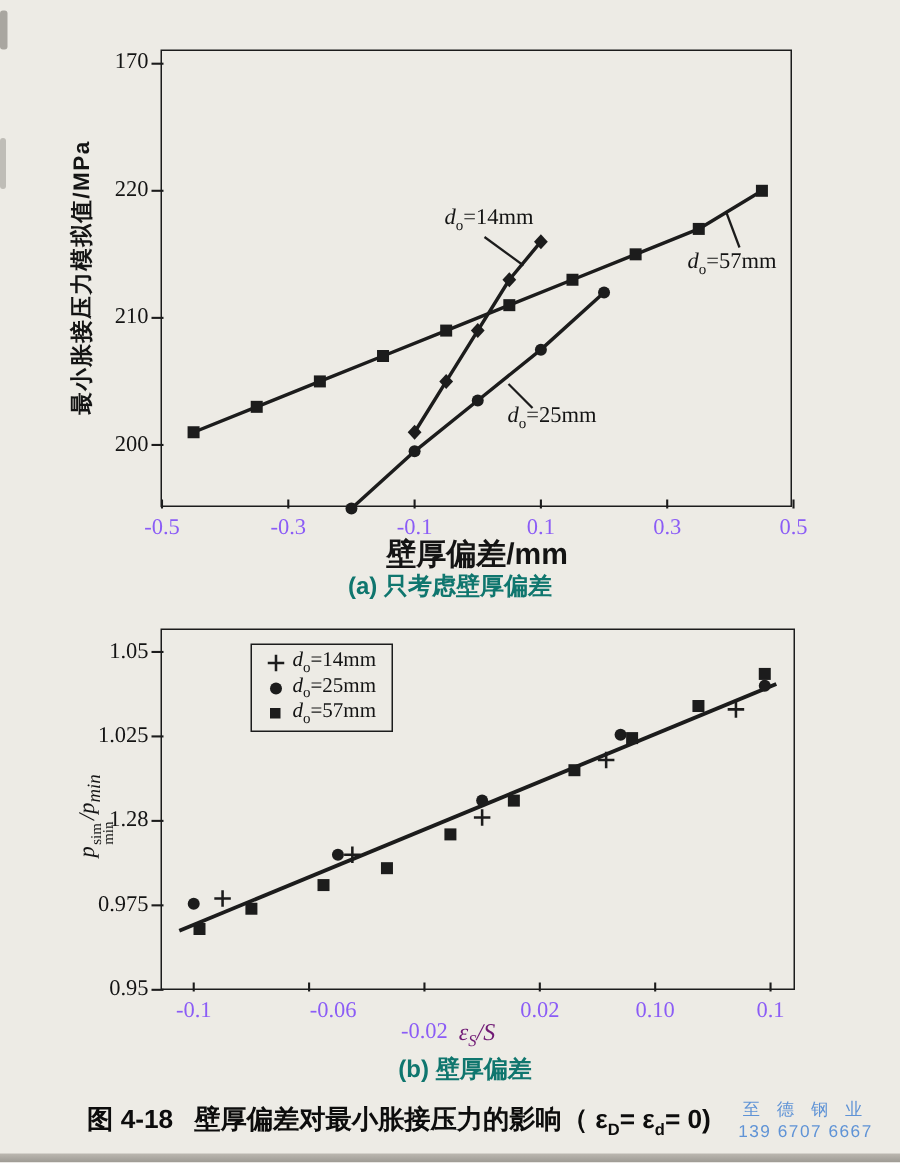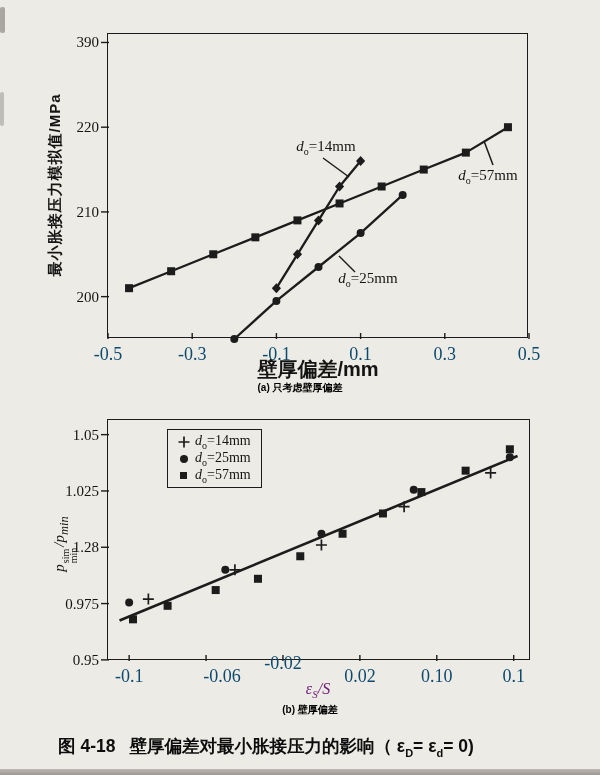--- a/index.html
+++ b/index.html
@@ -9,32 +9,32 @@
   .artifact{position:absolute;background:#56524b;border-radius:2px;}
   .art-topleft{left:0;top:7px;width:5px;height:26px;opacity:.45;}
   .art-leftmid{left:0;top:92px;width:4px;height:34px;opacity:.3;}
   .art-bottom{left:0;bottom:0;width:600px;height:6px;background:linear-gradient(#b3afa8,#8f8b84);opacity:.85;border-radius:0;}
   
   .plot{position:absolute;border:1.6px solid #1c1c1c;box-sizing:border-box;}
   #plot-a{left:107px;top:33px;width:421px;height:305px;}
   #plot-b{left:107px;top:419px;width:423px;height:241px;}
   .plot svg.layer{position:absolute;left:0;top:0;overflow:visible;}
   .tick-label-y{position:absolute;transform:translate(-100%,-50%);padding-right:9px;font-size:15px;color:#141414;white-space:nowrap;}
-  .tick-label-x{position:absolute;transform:translateX(-50%);padding-top:5px;font-size:18px;color:#0c4a6e;white-space:nowrap;}
+  .tick-label-x{position:absolute;transform:translateX(-50%);padding-top:5px;font-size:15px;color:#8b5cf6;white-space:nowrap;}
   .ann-label{position:absolute;transform:translate(-50%,-50%);font-size:15px;color:#141414;white-space:nowrap;}
   .ann-label i{font-family:"Liberation Serif",serif;}
   .ann-label sub,.legend sub{font-size:10px;}
   
   .ylabel-a{position:absolute;left:55px;top:185px;transform:translate(-50%,-50%) rotate(-90deg);font-family:"Liberation Sans",sans-serif;font-weight:700;font-size:15px;color:#141414;white-space:nowrap;letter-spacing:1px;}
   .ylabel-b{position:absolute;left:64px;top:544px;transform:translate(-50%,-50%) rotate(-90deg);font-size:15px;font-style:italic;color:#141414;white-space:nowrap;}
   .supsub{display:inline-flex;flex-direction:column;vertical-align:-5px;line-height:8px;font-size:10px;font-style:normal;margin-left:1px;margin-right:1px;}
   .xlabel-a{position:absolute;left:318px;top:356px;transform:translateX(-50%);font-family:"Liberation Sans",sans-serif;font-weight:700;font-size:20px;color:#141414;white-space:nowrap;}
   .xlabel-b{position:absolute;left:318px;top:680px;transform:translateX(-50%);font-size:16px;font-style:italic;color:#701a75;white-space:nowrap;}
   .xlabel-b sub{font-size:11px;}
-  .subtitle{position:absolute;transform:translateX(-50%);font-family:"Liberation Sans",sans-serif;font-weight:700;font-size:10px;color:#000000;white-space:nowrap;}
+  .subtitle{position:absolute;transform:translateX(-50%);font-family:"Liberation Sans",sans-serif;font-weight:700;font-size:16px;color:#0f766e;white-space:nowrap;}
   #subtitle-a{left:300px;top:381px;}
   #subtitle-b{left:310px;top:703px;}
   
   .legend{position:absolute;left:59px;top:9px;border:1.6px solid #1c1c1c;background:transparent;padding:3px 10px 3px 7px;font-size:14px;color:#141414;}
   .legend-row{display:flex;align-items:center;height:17px;white-space:nowrap;}
   .legend-row .mk{width:20px;height:14px;flex:0 0 20px;}
   .legend i{font-family:"Liberation Serif",serif;}
   
   .caption{position:absolute;left:0;top:734px;width:520px;text-align:center;font-family:"Liberation Sans",sans-serif;font-weight:700;font-size:17.5px;color:#0d0d0d;white-space:nowrap;}
   .caption .num{margin-right:14px;margin-left:12px;}
@@ -94,21 +94,21 @@
       </svg>
       <div class="tick-label-x" style="left: 0px; top: 305px;">-0.5</div>
       <div class="tick-label-x" style="left: 84.2px; top: 305px;">-0.3</div>
       <div class="tick-label-x" style="left: 168.4px; top: 305px;">-0.1</div>
       <div class="tick-label-x" style="left: 252.6px; top: 305px;">0.1</div>
       <div class="tick-label-x" style="left: 336.8px; top: 305px;">0.3</div>
       <div class="tick-label-x" style="left: 421px; top: 305px;">0.5</div>
       <div class="tick-label-y" style="left: 0px; top: 262.639px;">200</div>
       <div class="tick-label-y" style="left: 0px; top: 177.917px;">210</div>
       <div class="tick-label-y" style="left: 0px; top: 93.1944px;">220</div>
-      <div class="tick-label-y" style="left: 0px; top: 8.47222px;">390</div>
+      <div class="tick-label-y" style="left: 0px; top: 8.47222px;">170</div>
       <div class="ann-label" style="left: 218px; top: 113px;"><i>d</i><sub>o</sub>=14mm</div>
       <div class="ann-label" style="left: 260px; top: 245px;"><i>d</i><sub>o</sub>=25mm</div>
       <div class="ann-label" style="left: 380px; top: 142px;"><i>d</i><sub>o</sub>=57mm</div>
     </div>
   <div class="xlabel-a">壁厚偏差/mm</div>
   <div class="subtitle" id="subtitle-a">(a) 只考虑壁厚偏差</div>
 
   <div class="ylabel-b">
     <i>p</i><span class="supsub">
         <span>sim</span>
@@ -165,31 +165,35 @@
         <rect x="145.97272727272727" y="154.78971962616825" width="8" height="8" fill="#1c1c1c"></rect>
         <rect x="188.27272727272728" y="132.26635514018693" width="8" height="8" fill="#1c1c1c"></rect>
         <rect x="230.5727272727273" y="109.74299065420561" width="8" height="8" fill="#1c1c1c"></rect>
         <rect x="270.95" y="89.47196261682265" width="8" height="8" fill="#1c1c1c"></rect>
         <rect x="309.4045454545455" y="68.07476635514026" width="8" height="8" fill="#1c1c1c"></rect>
         <rect x="353.6272727272727" y="46.67757009345787" width="8" height="8" fill="#1c1c1c"></rect>
         <rect x="397.85" y="25.28037383177548" width="8" height="8" fill="#1c1c1c"></rect>
       </svg>
       <div class="tick-label-x" style="left: 21.15px; top: 241px;">-0.1</div>
       <div class="tick-label-x" style="left: 98.0591px; top: 241px; margin-left: 16px;">-0.06</div>
-      <div class="tick-label-x" style="left: 174.968px; top: 228px;">-0.02</div>
+      <div class="tick-label-x" style="left: 174.968px; top: 255px;">-0.02</div>
       <div class="tick-label-x" style="left: 251.877px; top: 241px;">0.02</div>
       <div class="tick-label-x" style="left: 328.786px; top: 241px;">0.10</div>
       <div class="tick-label-x" style="left: 405.695px; top: 241px;">0.1</div>
       <div class="tick-label-y" style="left: 0px; top: 239.874px;">0.95</div>
       <div class="tick-label-y" style="left: 0px; top: 183.565px;">0.975</div>
       <div class="tick-label-y" style="left: 0px; top: 127.257px;">1.28</div>
       <div class="tick-label-y" style="left: 0px; top: 70.9486px;">1.025</div>
       <div class="tick-label-y" style="left: 0px; top: 14.6402px;">1.05</div>
     </div>
   <div class="xlabel-b"><span style="font-style: italic;">ε</span><sub>S</sub><span style="font-style: italic;">/S</span></div>
   <div class="subtitle" id="subtitle-b">(b) 壁厚偏差</div>
 
   <div class="caption">
     <span class="num">图 4-18</span><span>壁厚偏差对最小胀接压力的影响</span><span><span>（ </span><span>ε</span><sub>D</sub><span>=  </span><span>ε</span><sub>d</sub><span>= 0)</span></span>
   </div>
 
+  <div class="watermark" style="color: rgb(95, 147, 214);">
+    <div class="w1">至 德 钢 业</div>
+    <div class="w2">139 6707 6667</div>
+  </div>
 
 </div>
 
 </body></html>

